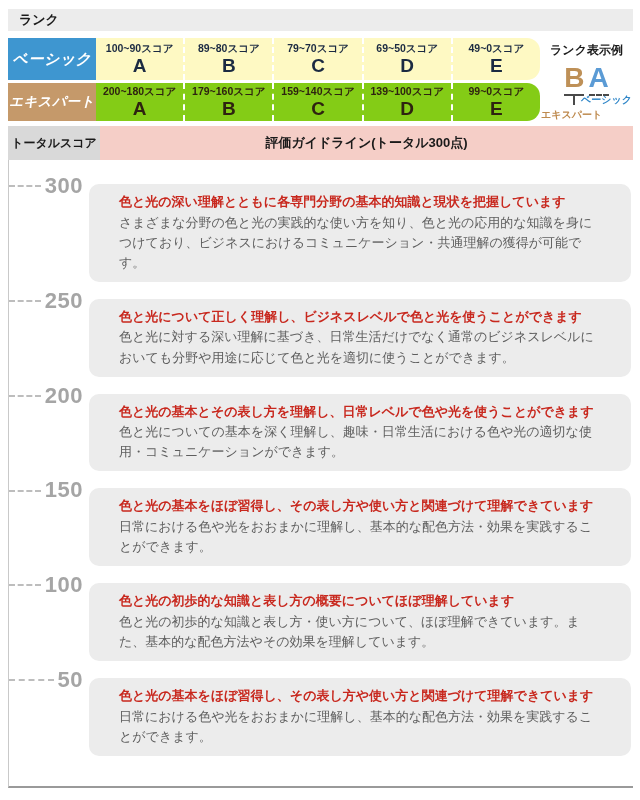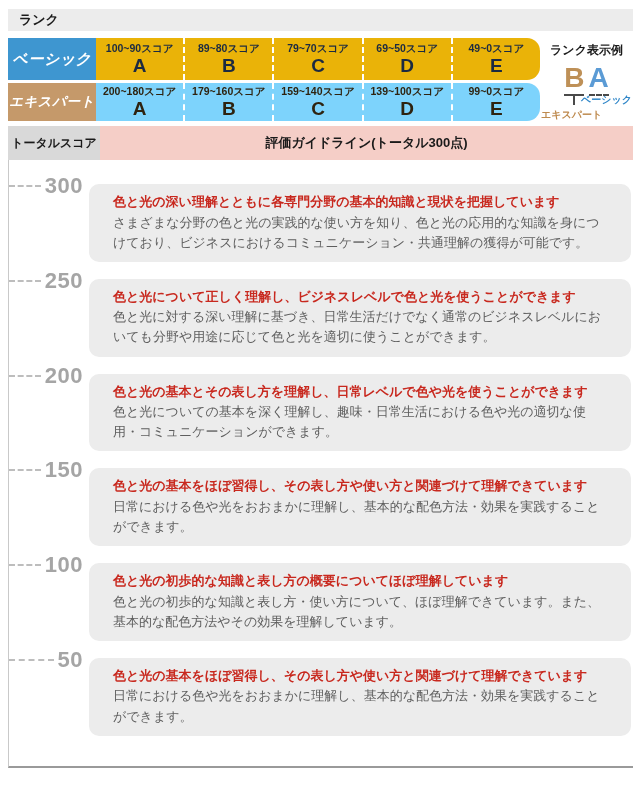--- a/index.html
+++ b/index.html
@@ -24,22 +24,22 @@
     width:88px; flex:none; display:flex; align-items:center; justify-content:center;
     color:#ffffff; font-weight:bold; font-style:italic; letter-spacing:0.5px;
   }
   .basic .rank-label { background:#3E96D0; font-size:15px; }
   .expert .rank-label { background:#C5996A; font-size:13.5px; }
   .rank-cells { flex:1; display:flex; }
   .rank-cell {
     flex:1; display:flex; flex-direction:column; align-items:center; justify-content:center;
     line-height:1.15;
   }
-  .basic .rank-cell { background:#eab308; color:#1B2A42; }
-  .expert .rank-cell { background:#7dd3fc; color:#2E2310; }
+  .basic .rank-cell { background:#fef9c3; color:#1B2A42; }
+  .expert .rank-cell { background:#84cc16; color:#2E2310; }
   .rank-cell + .rank-cell { border-left:2px dashed #ffffff; }
   .cell-range { font-size:10.5px; font-weight:bold; }
   .cell-grade { font-size:19px; font-weight:bold; margin-top:1px; }
 
   
   .rank-example { position:relative; flex:1; }
   .example-title { text-align:center; font-size:12px; font-weight:bold; margin-top:4px; }
   .ex-letters { display:flex; justify-content:center; gap:4px; margin-top:5px; }
   .ex-col { display:flex; flex-direction:column; align-items:center; }
   .ex-letter { font-size:28px; font-weight:bold; line-height:1; }
@@ -65,21 +65,21 @@
 
   
   .scale {
     border-left:1px solid #C9C9C9; border-bottom:2px solid #9A9A9A;
     padding:24px 0 13px 0; box-sizing:border-box;
   }
   .level-row { position:relative; margin-left:80px; width:542px; margin-bottom:17px; box-sizing:border-box; }
   .level-score { position:absolute; left:-80px; top:-10px; width:74px; display:flex; align-items:center; }
   .level-dash { flex:1; height:0; border-top:2px dashed #BDBDBD; margin-right:4px; }
   .level-num { font-size:22px; font-weight:bold; color:#A5A5A5; line-height:1.1; letter-spacing:0.5px; }
-  .level-card { background:#ECECEC; border-radius:10px; padding:8px 24px 9px; }
+  .level-card { background:#ECECEC; border-radius:10px; padding:8px 30px 9px; }
   .card-title { color:#C8281E; font-weight:bold; font-size:13px; line-height:1.5; }
   .card-body  { color:#5E5E5E; font-size:13px; line-height:1.55; margin-top:1px; }
 </style>
 </head>
 <body>
 
 <div class="wrap">
 
   <div class="rank-bar">
     <span>ランク</span>

